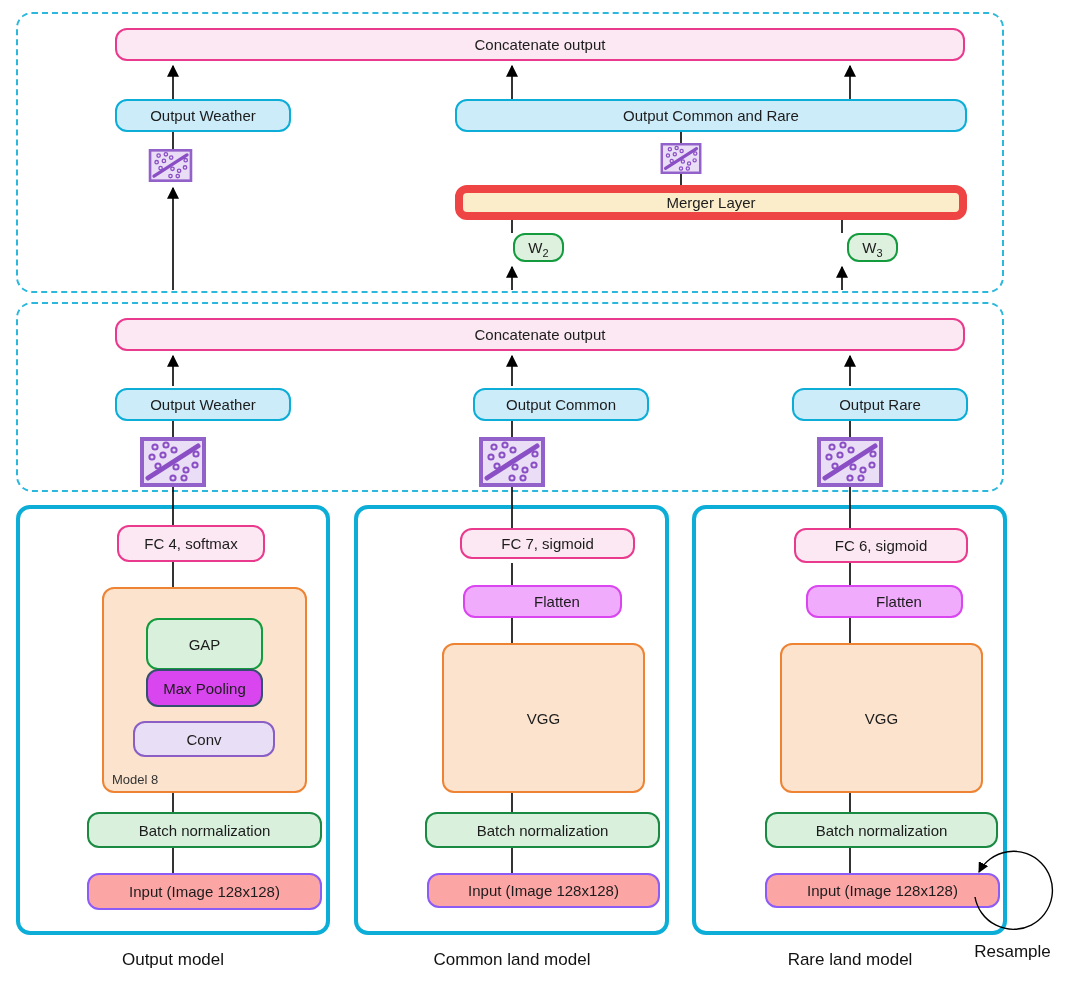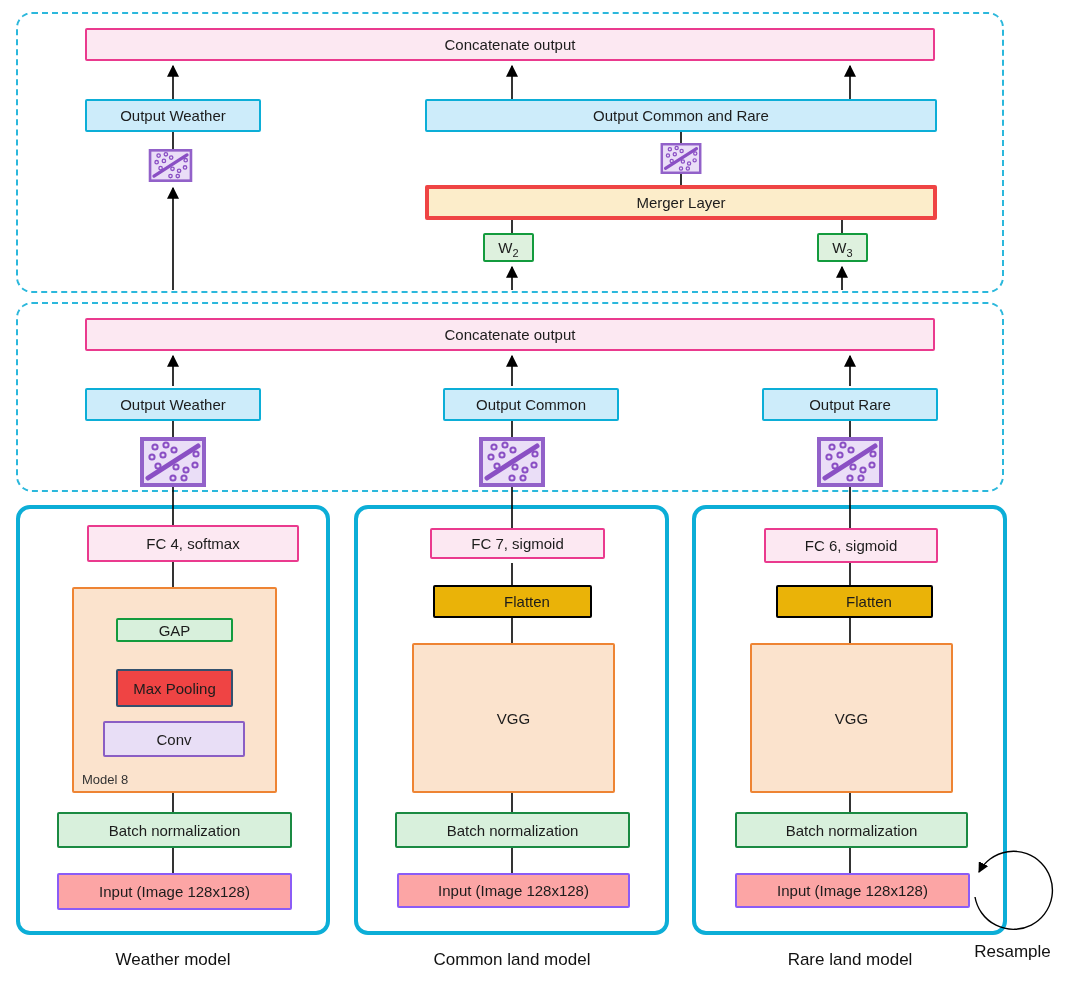--- a/index.html
+++ b/index.html
@@ -9,32 +9,33 @@
   }
   .abs{position:absolute;}
   .frame-dashed{
     position:absolute;border:2px dashed #2bb8dc;border-radius:16px;box-sizing:border-box;
   }
   .frame-solid{
     position:absolute;border:4px solid #0caed7;border-radius:14px;box-sizing:border-box;background:#ffffff;
   }
   .box{
     position:absolute;display:flex;align-items:center;justify-content:center;
-    box-sizing:border-box;font-size:15px;line-height:1;border-radius:2px;
+    box-sizing:border-box;font-size:15px;line-height:1;border-radius:12px;
     white-space:nowrap;
+    margin-left:30px;
   }
   .pink  {background:#fce8f2;border:2px solid #ea3a8e;}
   .blue  {background:#cdecfa;border:2px solid #0caed7;}
-  .yellow{background:#fcedca;border:4px solid #ef4444;}
+  .yellow{background:#fcedca;border:8px solid #ef4444;}
   .inputy{background:#fca5a5;border:2px solid #8b5cf6;}
   .greenw{background:#def1de;border:2px solid #139b3d;}
   .green {background:#d8f0dc;border:2px solid #1a8a42;}
-  .gray  {background:#eab308;border:2px solid #000000;padding-left:29px;}
+  .gray  {background:#f0abfc;border:2px solid #d946ef;padding-left:29px;}
   .orangebig{background:#fbe3cd;border:2px solid #ee8433;}
-  .maxp  {background:#ef4444;border:2px solid #33516e;}
+  .maxp  {background:#d946ef;border:2px solid #33516e;}
   .convp {background:#e8def6;border:2px solid #8a5ec4;}
   .subscript{font-size:11px;align-self:flex-end;padding-bottom:1px;}
   .caption{
     position:absolute;text-align:center;font-size:17px;color:#111111;
   }
   .model2tag{
     position:absolute;left:8px;bottom:5px;font-size:13px;color:#333333;
   }
   svg.overlay{position:absolute;left:0;top:0;pointer-events:none;}
 </style>
@@ -175,45 +176,45 @@
         <circle cx="18" cy="29" r="2.6"></circle>
       <circle cx="36" cy="30" r="2.6"></circle>
         <circle cx="46" cy="33" r="2.6"></circle>
         <circle cx="55" cy="28" r="2.6"></circle>
       <circle cx="44" cy="41" r="2.6"></circle>
         <circle cx="33" cy="41" r="2.6"></circle>
         <circle cx="56" cy="17" r="2.6"></circle>
     </g>
   </svg>
 
-  <div class="box pink" style="left:87px;top:525px;width:212px;height:37px">
+  <div class="box pink" style="left:87px;top:525px;width:148px;height:37px">
     <span>FC 4, softmax</span>
   </div>
 
   <div class="box orangebig" style="left:72px;top:587px;width:205px;height:206px">
     <span class="model2tag">Model 8</span>
   </div>
 
-  <div class="box green" style="left:116px;top:618px;width:117px;height:24px;border-color:#139b3d">
+  <div class="box green" style="left:116px;top:618px;width:117px;height:52px;border-color:#139b3d">
     <span>GAP</span>
   </div>
   <div class="box maxp" style="left:116px;top:669px;width:117px;height:38px">
     <span>Max Pooling</span>
   </div>
   <div class="box convp" style="left:103px;top:721px;width:142px;height:36px">
     <span>Conv</span>
   </div>
 
   <div class="box green" style="left:57px;top:812px;width:235px;height:36px">
     <span>Batch normalization</span>
   </div>
   <div class="box inputy" style="left:57px;top:873px;width:235px;height:37px">
     <span>Input (Image 128x128)</span>
   </div>
-  <div class="caption" style="left:53px;top:950px;width:240px">Weather model</div>
+  <div class="caption" style="left:53px;top:950px;width:240px">Output model</div>
 
   <div class="box pink" style="left:430px;top:528px;width:175px;height:31px">
     <span>FC 7, sigmoid</span>
   </div>
   <div class="box gray" style="left:433px;top:585px;width:159px;height:33px">
     <span>Flatten</span>
   </div>
   <div class="box orangebig" style="left:412px;top:643px;width:203px;height:150px">
     <span>VGG</span>
   </div>

